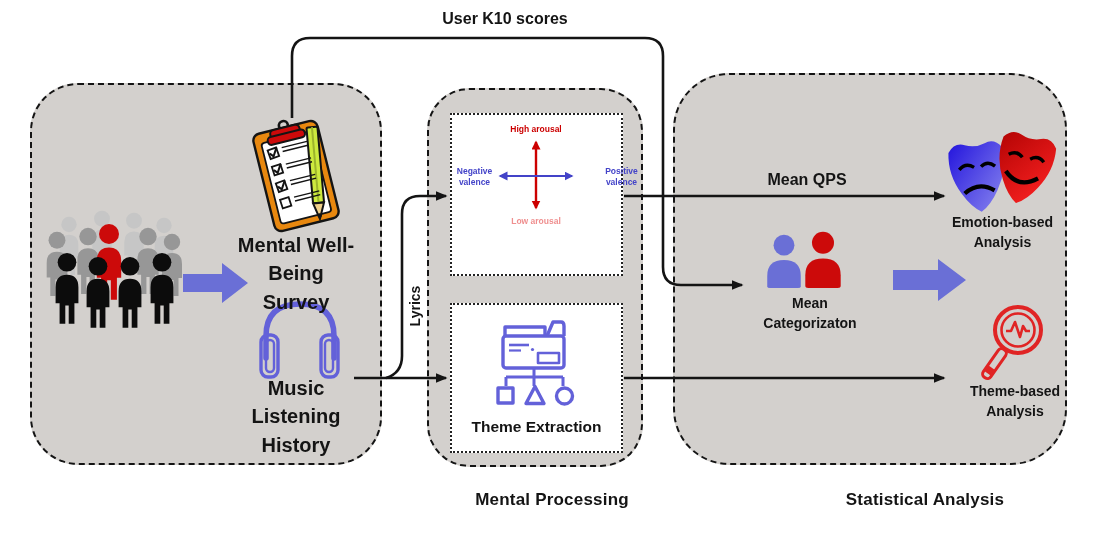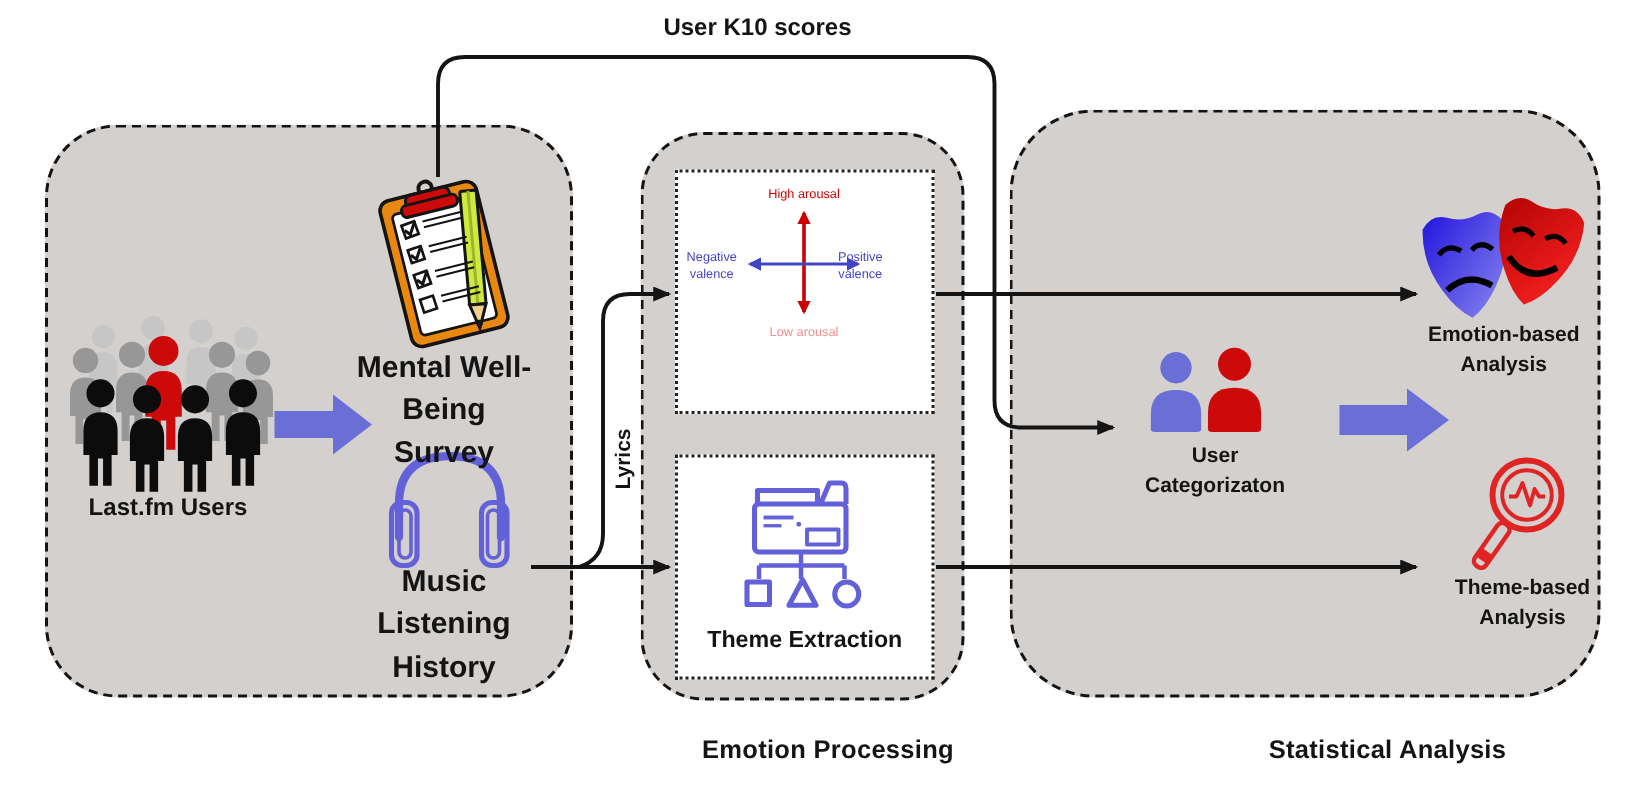--- a/index.html
+++ b/index.html
@@ -14,21 +14,21 @@
   #canvas{position:relative;width:1099px;height:536px;background:#fff;overflow:hidden}
   .zone{position:absolute;background:var(--zone-fill);border:2.6px dashed var(--ink);z-index:1}
   .inner{position:absolute;background:#fff;border:2px dotted #222;z-index:2}
   #art{position:absolute;left:0;top:0;z-index:3}
   .lbl{position:absolute;z-index:4;font-weight:bold;color:var(--ink);text-align:center;
        white-space:pre-line;line-height:1.42}
   .sec-title{font-size:17px;letter-spacing:.2px}
   .item-lbl{font-size:20px}
   .small-lbl{font-size:14px}
   .flow-lbl{font-size:16px}
-  .quad-lbl{font-size:8.5px;line-height:1.25;font-weight:normal}
+  .quad-lbl{font-size:8.5px;line-height:1.25;font-weight:bold}
   .rot{transform:rotate(-90deg);transform-origin:center center}
 </style>
 </head>
 <body>
 
 <div id="canvas">
 
   <div class="zone" style="left:30px;top:83px;width:352px;height:382px;border-radius:48px"></div>
   <div class="zone" style="left:427px;top:88px;width:216px;height:379px;border-radius:42px"></div>
   <div class="zone" style="left:673px;top:73px;width:394px;height:392px;border-radius:56px"></div>
@@ -184,40 +184,40 @@
       <path d="M-12 1 H-7 L-3 -8 L2 7 L5 -4 L8 1 H12" stroke-width="2.6" stroke-linejoin="round"></path>
       <g transform="rotate(35)">
         <rect x="-4.5" y="24" width="9" height="34" rx="4" stroke-width="3"></rect>
         <rect x="-4.5" y="46" width="9" height="7" fill="var(--mag-red)" stroke="none"></rect>
       </g>
     </g>
   </svg>
 
   <div class="lbl flow-lbl" style="left:420px;top:8px;width:170px">User K10 scores</div>
 
-  <div class="lbl item-lbl" style="left:32px;top:328px;width:160px;font-size:16px">Last.fm Users</div>
   <div class="lbl item-lbl" style="left:221px;top:231px;width:150px">Mental Well-Being
 Survey</div>
   <div class="lbl item-lbl" style="left:221px;top:374px;width:150px">Music Listening
 History</div>
 
   <div class="lbl rot" style="left:385px;top:297px;width:60px;height:18px;font-size:14px">Lyrics</div>
 
   <div class="lbl quad-lbl" style="left:476px;top:124px;width:120px;color:var(--quad-red)">High arousal</div>
   <div class="lbl quad-lbl" style="left:476px;top:216px;width:120px;color:var(--quad-red-light)">Low arousal</div>
   <div class="lbl quad-lbl" style="left:451px;top:166px;width:47px;color:var(--quad-blue)">Negative
 valence</div>
-  <div class="lbl quad-lbl" style="left:550px;top:166px;width:47px;color:var(--quad-blue)">Positive
+  <div class="lbl quad-lbl" style="left:598px;top:166px;width:47px;color:var(--quad-blue)">Positive
 valence</div>
   <div class="lbl" style="left:448px;top:416px;width:177px;font-size:15.5px">Theme Extraction</div>
 
-
-  <div class="lbl small-lbl" style="left:735px;top:294px;width:150px">User
+  <div class="lbl flow-lbl" style="left:737px;top:169px;width:140px">Mean QPS</div>
+
+  <div class="lbl small-lbl" style="left:735px;top:294px;width:150px">Mean
 Categorizaton</div>
   <div class="lbl small-lbl" style="left:930px;top:213px;width:145px">Emotion-based
 Analysis</div>
   <div class="lbl small-lbl" style="left:945px;top:382px;width:140px">Theme-based
 Analysis</div>
 
-  <div class="lbl sec-title" style="left:452px;top:488px;width:200px">Emotion Processing</div>
+  <div class="lbl sec-title" style="left:452px;top:488px;width:200px">Mental Processing</div>
   <div class="lbl sec-title" style="left:730px;top:488px;width:390px">Statistical Analysis</div>
 
 </div>
 
 </body></html>

